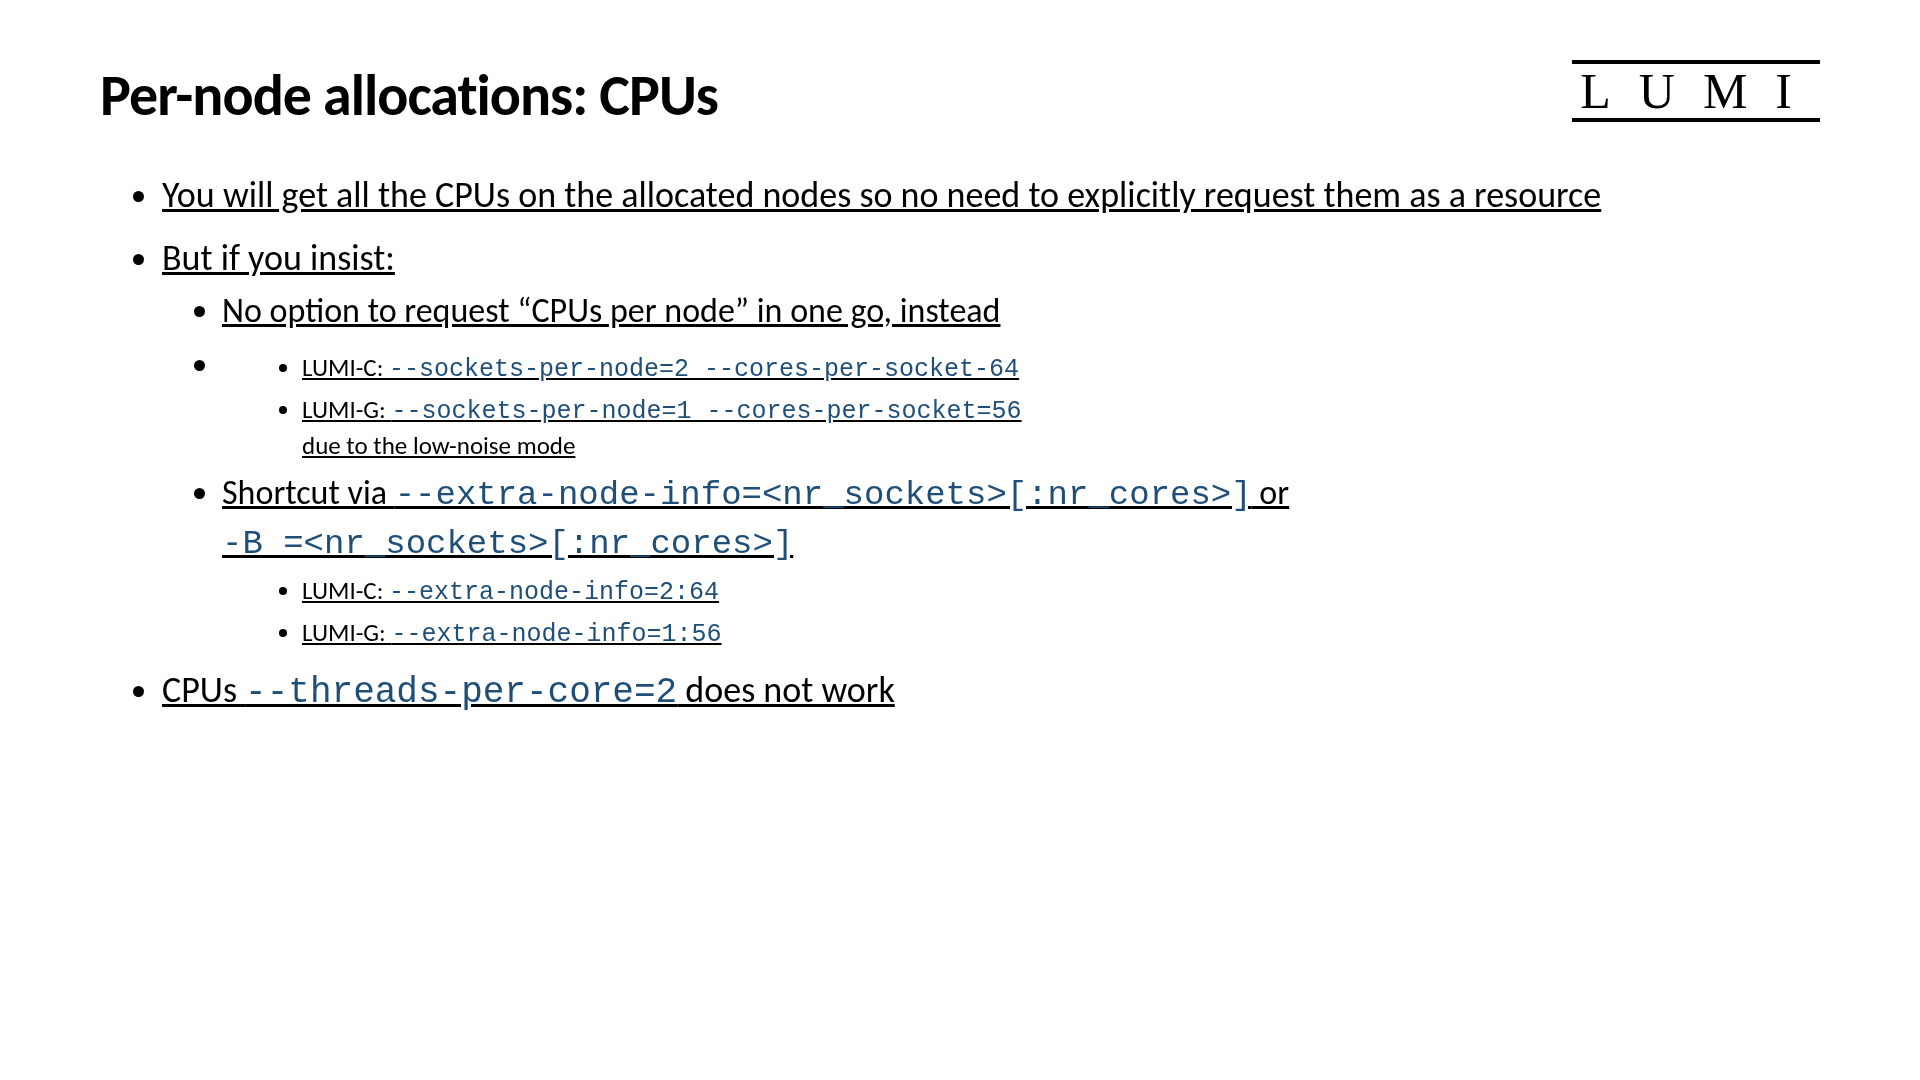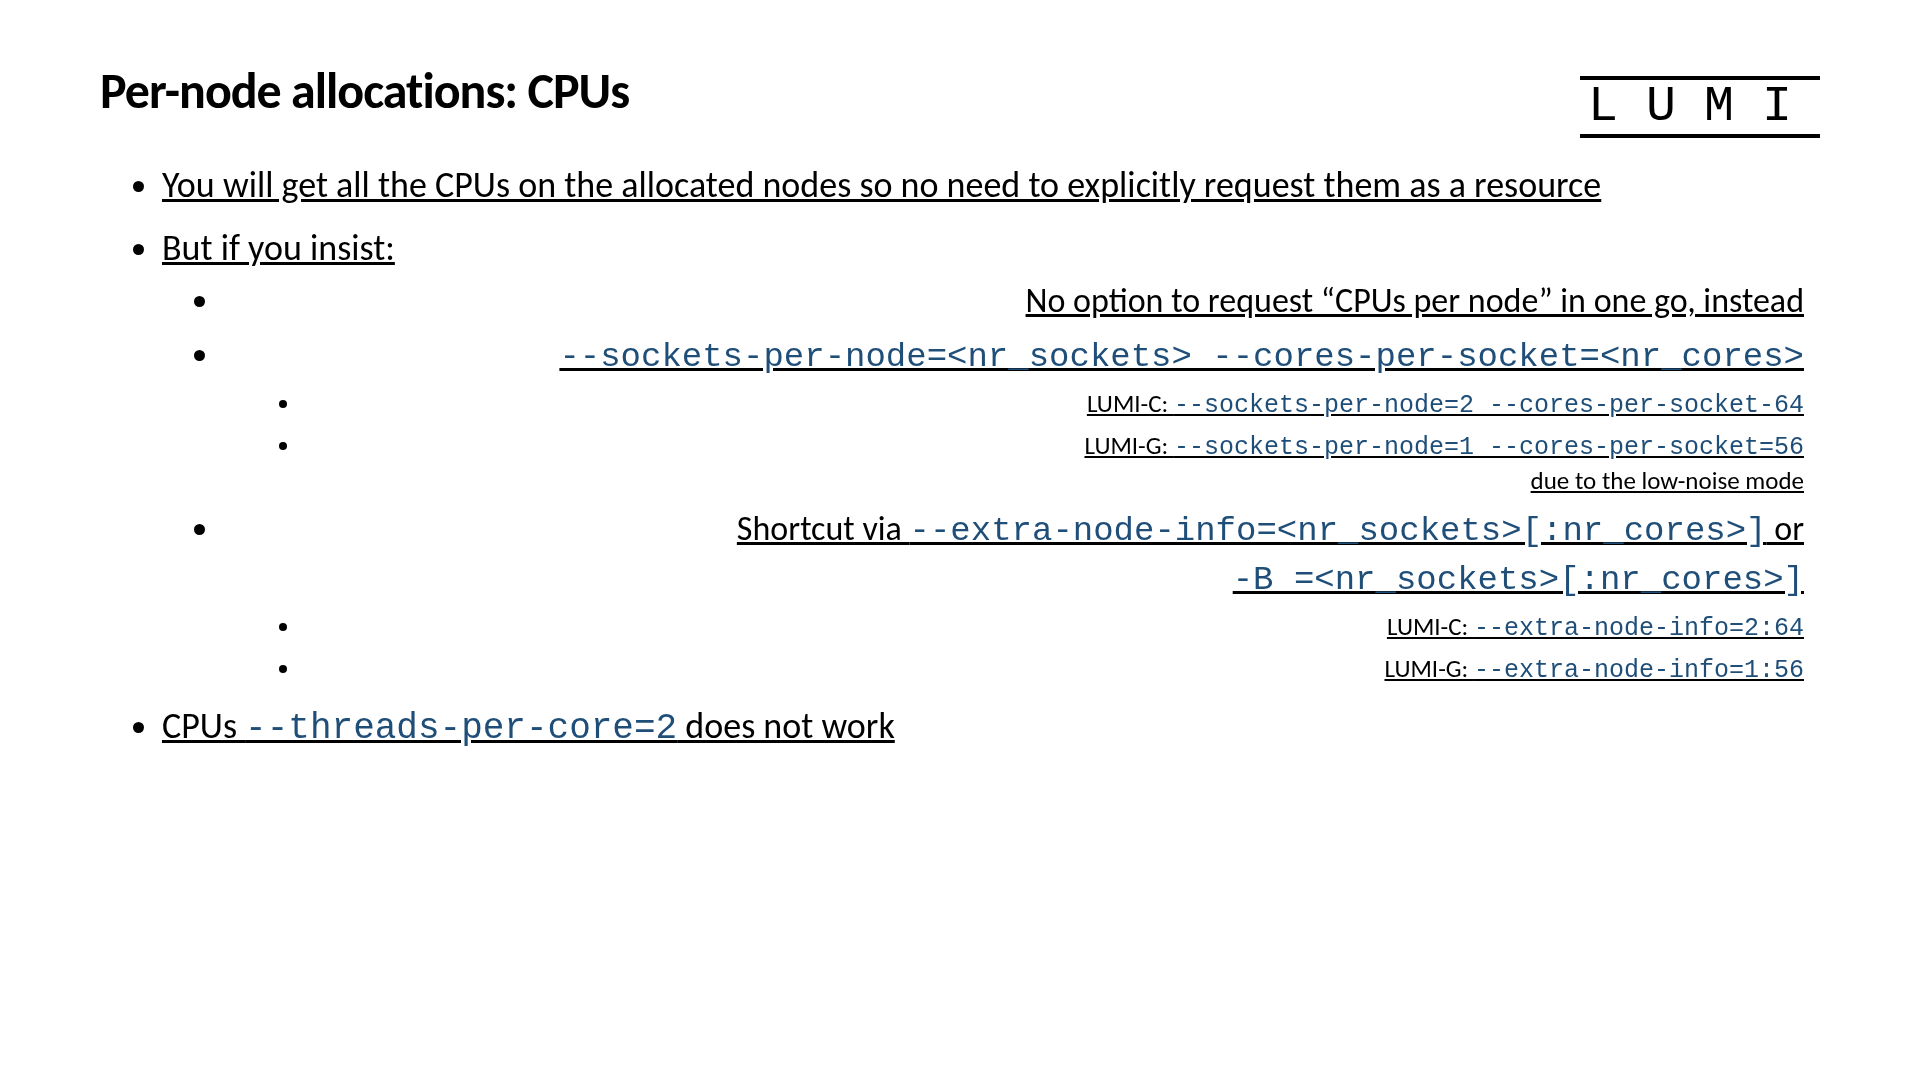--- a/index.html
+++ b/index.html
@@ -13,33 +13,33 @@
   }
   .slide {
     position: relative;
     width: 1920px;
     height: 1080px;
     box-sizing: border-box;
     padding: 60px 100px 60px 100px;
   }
   .logo {
     position: absolute;
-    top: 76px;
+    top: 60px;
     right: 100px;
     font-size: 50px;
     font-weight: 400;
     letter-spacing: 28px;
     border-top: 4px solid #000;
     border-bottom: 4px solid #000;
     padding: 2px 0 2px 8px;
     line-height: 1;
-    font-family: Liberation Mono, monospace;
+    font-family: Liberation Serif, serif;
   }
   .title {
-    font-size: 50px;
+    font-size: 58px;
     font-weight: 800;
     margin: 0 0 40px 0;
     letter-spacing: -1px;
   }
   ul.top {
     list-style: disc;
     padding-left: 46px;
     margin: 16px;
     font-size: 36px;
     line-height: 1.35;
@@ -49,21 +49,20 @@
     margin-bottom: 14px;
   }
   ul.sub {
     list-style: disc;
     padding-left: 60px;
     margin: 6px 0 0 0;
     font-size: 34px;
   }
   ul.sub > li {
     margin-bottom: 8px;
-    text-align: right;
   }
   ul.subsub {
     list-style: disc;
     padding-left: 80px;
     margin: 6px 0 0 0;
     font-size: 25px;
   }
   ul.subsub > li {
     margin-bottom: 6px;
   }
@@ -81,21 +80,20 @@
   <h1 class="title">Per-node allocations: CPUs</h1>
 
   <ul class="top">
     <li>You will get all the CPUs on the allocated nodes so no need to explicitly request them as a resource</li>
 
     <li>
       <span>But if you insist:</span>
       <ul class="sub">
         <li>No option to request “CPUs per node” in one go, instead</li>
         <li>
-          <span class="code">--sockets-per-node=&lt;nr_sockets&gt; --cores-per-socket=&lt;nr_cores&gt;</span>
           <ul class="subsub">
             <li>
               <span>LUMI-C: </span><span class="code">--sockets-per-node=2 --cores-per-socket-64</span>
             </li>
             <li>
               <span>LUMI-G: </span><span class="code">--sockets-per-node=1 --cores-per-socket=56</span><br>
               <span>due to the low-noise mode</span>
             </li>
           </ul>
         </li>

